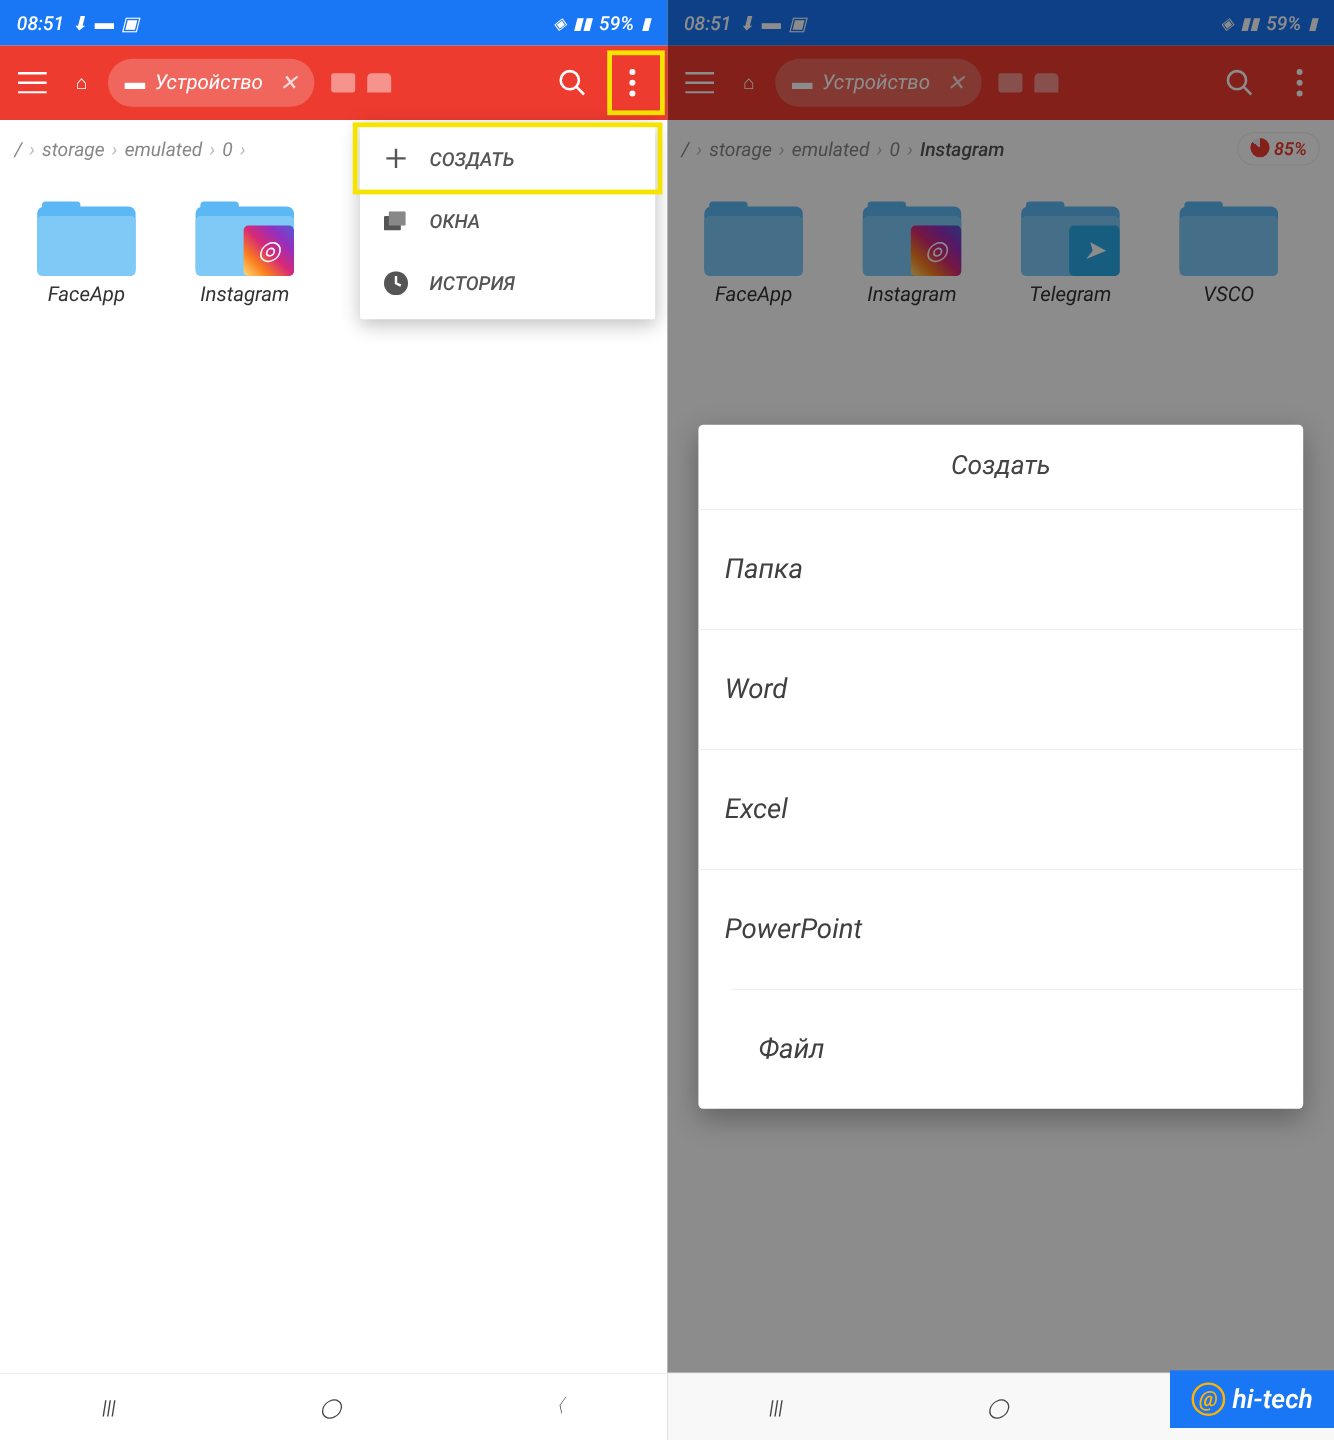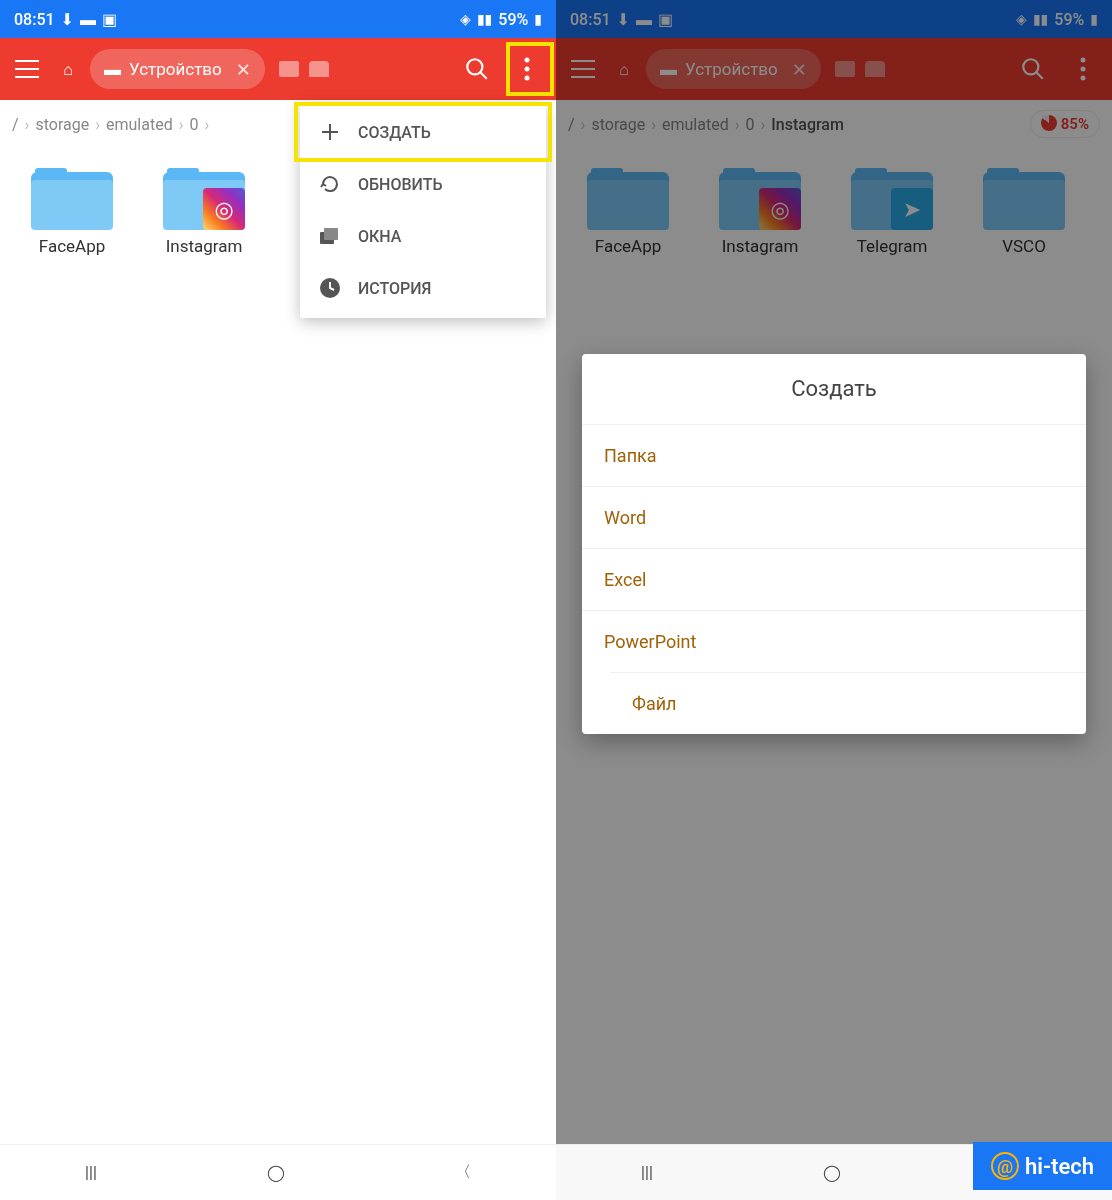--- a/index.html
+++ b/index.html
@@ -1,17 +1,17 @@
 <!DOCTYPE html>
 <html><head>
 <meta charset="utf-8">
 <style>
   * { box-sizing: border-box; margin: 0; padding: 0; }
   body { font-family: -apple-system, Roboto, Arial, sans-serif; background: #fff; width: 1112px; height: 1200px; display: flex; }
-  .screen { width: 644px; height: 1200px; position: relative; overflow: hidden; }
+  .screen { width: 644px; height: 1200px; position: relative; overflow: hidden; font-style: italic; }
   .screen.right { filter: none; }
   .overlay { position: absolute; inset: 0; background: rgba(0,0,0,0.45); pointer-events: none; z-index: 5; }
   
   .status-bar { height: 38px; background: #1976F5; color: #fff; display: flex; align-items: center; justify-content: space-between; padding: 0 14px; font-size: 16px; font-weight: 500; }
   .status-left, .status-right { display: flex; align-items: center; gap: 6px; }
   .status-right .ico { font-size: 14px; }
   
   .app-bar { height: 62px; background: #EE3B2F; display: flex; align-items: center; padding: 0 8px; gap: 8px; position: relative; }
   .hamburger { width: 38px; height: 38px; display: flex; align-items: center; justify-content: center; }
   .hamburger svg { stroke: #fff; }
@@ -41,21 +41,21 @@
   .overlay-ig { background: linear-gradient(45deg,#FEDA75,#FA7E1E,#D62976,#962FBF,#4F5BD5); display:flex; align-items:center; justify-content:center; color:#fff; font-size:22px; }
   .overlay-tg { background:#29A9EA; border-radius:50%; display:flex; align-items:center; justify-content:center; color:#fff; font-size:22px; }
   .folder-label { font-size: 17px; color:#333; }
   
   .dropdown { position: absolute; right: 10px; top: 102px; width: 246px; background: #fff; border-radius: 2px; box-shadow: 0 4px 16px rgba(0,0,0,0.25); z-index: 30; padding: 4px 0; }
   .dropdown-item { display:flex; align-items:center; gap:16px; padding: 14px 18px; color:#555; font-size:16px; font-weight:500; }
   .dropdown-item .icon { width:24px; height:24px; display:flex; align-items:center; justify-content:center; color:#666; }
   
   .dialog { position: absolute; left: 26px; right: 26px; top: 354px; background:#fff; border-radius:4px; z-index: 40; box-shadow: 0 8px 24px rgba(0,0,0,0.3); }
   .dialog-title { text-align:center; padding: 22px 0; font-size:22px; color:#444; border-bottom:1px solid transparent; }
-  .dialog-item { padding: 20px 22px; font-size:18px; color:#a16207; border-top:1px solid #eee; }
+  .dialog-item { padding: 36px 22px; font-size:23px; color:#404040; border-top:1px solid #eee; }
   .dialog-item:first-of-type { border-top: 1px solid #eee; }
   
   .nav-bar { position:absolute; bottom:0; left:0; right:0; height:56px; background:#fff; display:flex; align-items:center; justify-content:space-around; color:#444; border-top:1px solid #eee; z-index:50; }
   .screen.right .nav-bar { background:#f8f8f8; }
   
   .hitech-badge { position:absolute; bottom:10px; right:0; background:#1976F5; color:#fff; padding:10px 18px; font-size:22px; font-weight:600; z-index:60; display:flex; align-items:center; gap:6px; }
   .hitech-badge .at { width:28px; height:28px; border:2px solid #FFB300; border-radius:50%; color:#FFB300; display:flex; align-items:center; justify-content:center; font-size:18px; }
 </style>
 </head>
 <body>
@@ -145,28 +145,20 @@
       <div class="highlight-box" style="left:-6px; top:-4px; right:-6px; bottom:-4px; width:auto; height:auto;"></div>
       <span class="icon">
           <svg width="20" height="20" viewBox="0 0 20 20" stroke="#555" stroke-width="2">
             <path d="M10 2v16M2 10h16"></path>
           </svg>
         </span>
       <span>СОЗДАТЬ</span>
     </div>
     <div class="dropdown-item">
       <span class="icon">
-          <svg width="20" height="20" viewBox="0 0 20 20" fill="none" stroke="#555" stroke-width="2">
-            <path d="M3 10a7 7 0 1 1 2 5M3 10l-2 3M3 10l3 2"></path>
-          </svg>
-        </span>
-      <span>ОБНОВИТЬ</span>
-    </div>
-    <div class="dropdown-item">
-      <span class="icon">
           <svg width="20" height="16" viewBox="0 0 20 16" fill="#555">
             <rect x="0" y="4" width="14" height="12" rx="1"></rect>
             <rect x="4" y="0" width="14" height="12" rx="1" fill="#888"></rect>
           </svg>
         </span>
       <span>ОКНА</span>
     </div>
     <div class="dropdown-item">
       <span class="icon">
           <svg width="20" height="20" viewBox="0 0 20 20" fill="#555">

